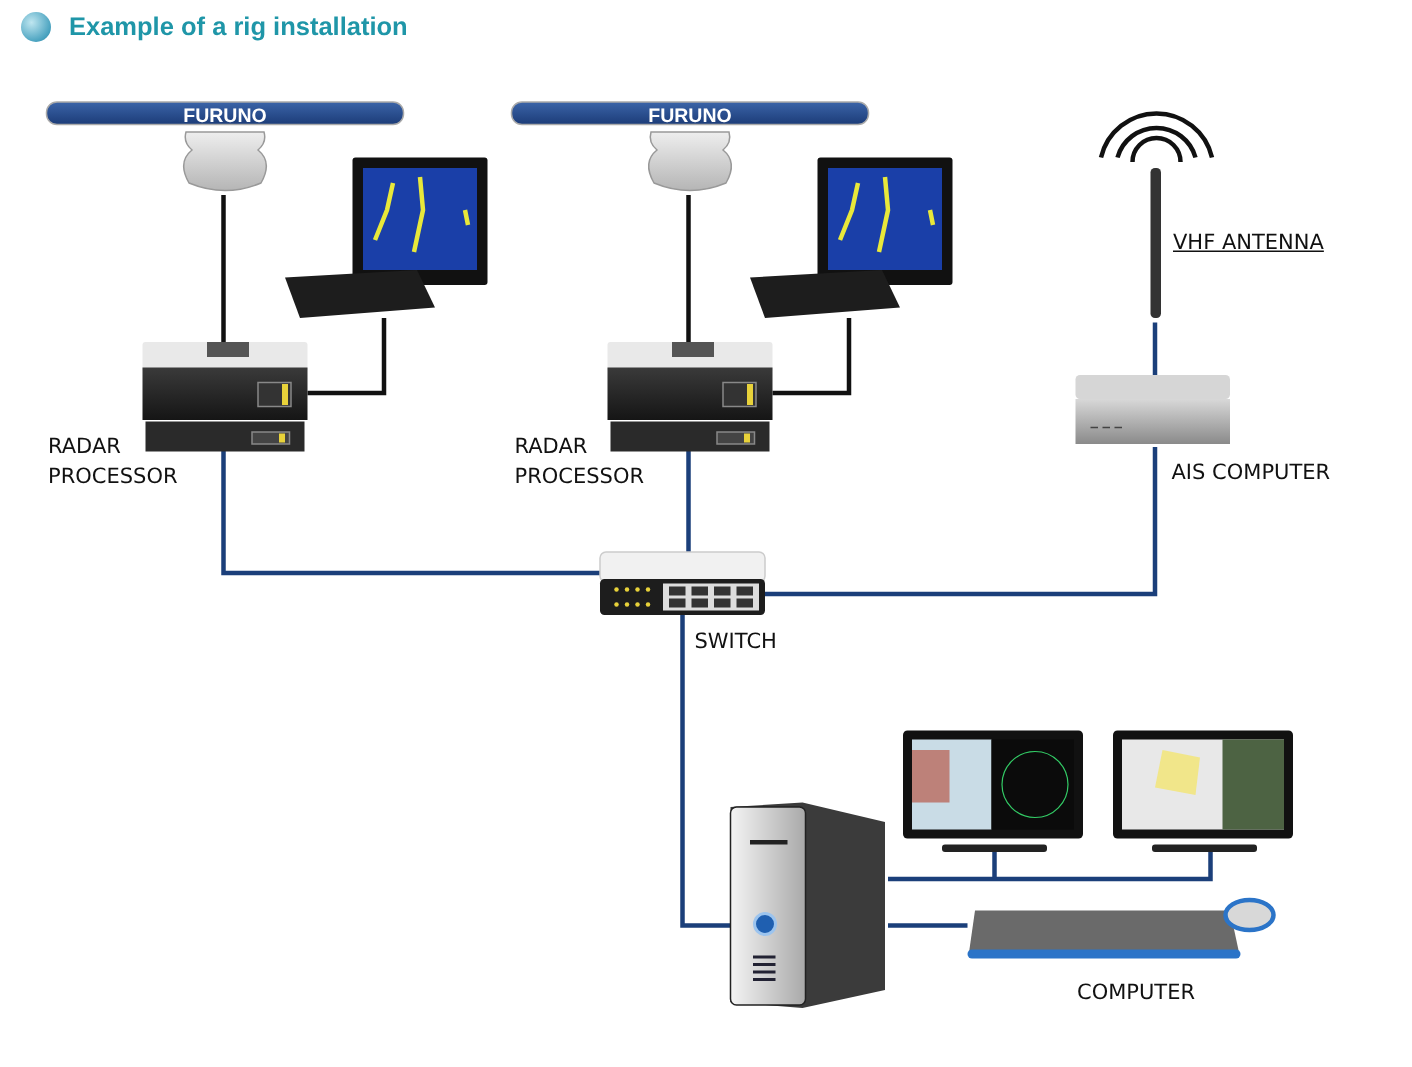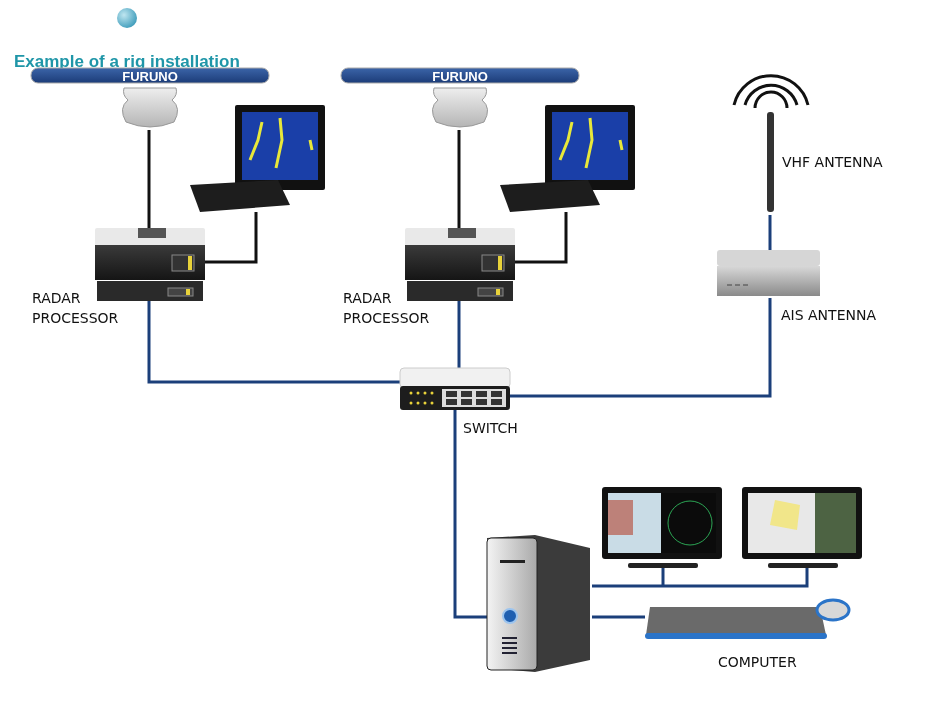--- a/index.html
+++ b/index.html
@@ -1,17 +1,17 @@
 <!DOCTYPE html>
 <html><head>
 <meta charset="utf-8">
 <style>
   html,body{margin:0;padding:0;background:#fff;}
   body{width:941px;height:711px;position:relative;overflow:hidden;font-family:"DejaVu Sans",sans-serif;}
-  .title{position:absolute;left:14px;top:8px;display:flex;align-items:center;gap:24px;flex-direction:column;}
+  .title{position:absolute;left:14px;top:8px;display:flex;align-items:center;gap:12px;}
   .title .dot{width:20px;height:20px;border-radius:50%;background:radial-gradient(circle at 35% 35%,#bfe6f0,#4aa3c0 70%,#2b7f9e);}
   .title span{color:#1f96a8;font-family:"Liberation Sans",sans-serif;font-weight:bold;font-size:17px;}
   .lbl{position:absolute;font-family:"DejaVu Sans",sans-serif;font-size:14px;color:#111;line-height:20px;}
   svg{position:absolute;left:0;top:0;}
 </style>
 </head>
 <body>
 
 <div class="title">
   <div class="dot"></div>
@@ -180,16 +180,16 @@
 </svg>
 
 <div class="lbl" style="left:32px;top:288px;">
     <div>RADAR</div>
     <div>PROCESSOR</div>
   </div>
 <div class="lbl" style="left:343px;top:288px;">
     <div>RADAR</div>
     <div>PROCESSOR</div>
   </div>
-<div class="lbl" style="left:782px;top:152px;">VHF ANTENNA</div>
-<div class="lbl" style="left:781px;top:305px;">AIS ANTENNA</div>
+<div class="lbl" style="left:782px;top:152px;text-decoration:underline;">VHF ANTENNA</div>
+<div class="lbl" style="left:781px;top:305px;">AIS COMPUTER</div>
 <div class="lbl" style="left:463px;top:418px;">SWITCH</div>
 <div class="lbl" style="left:692px;top:652px;margin-left:26px;">COMPUTER</div>
 
 </body></html>

